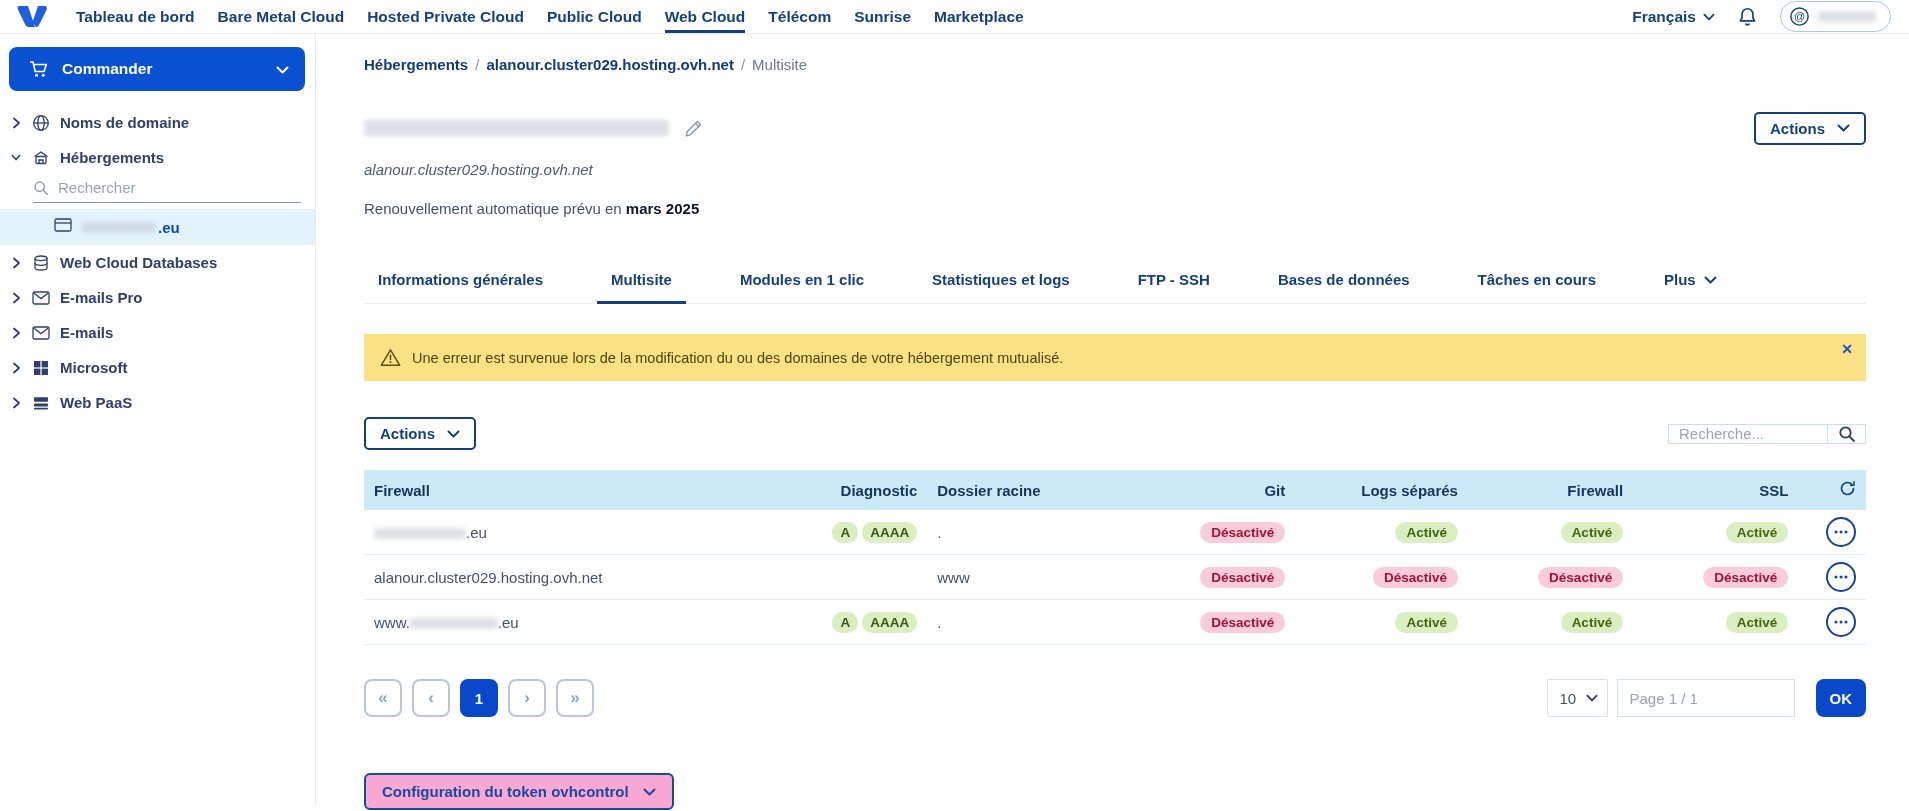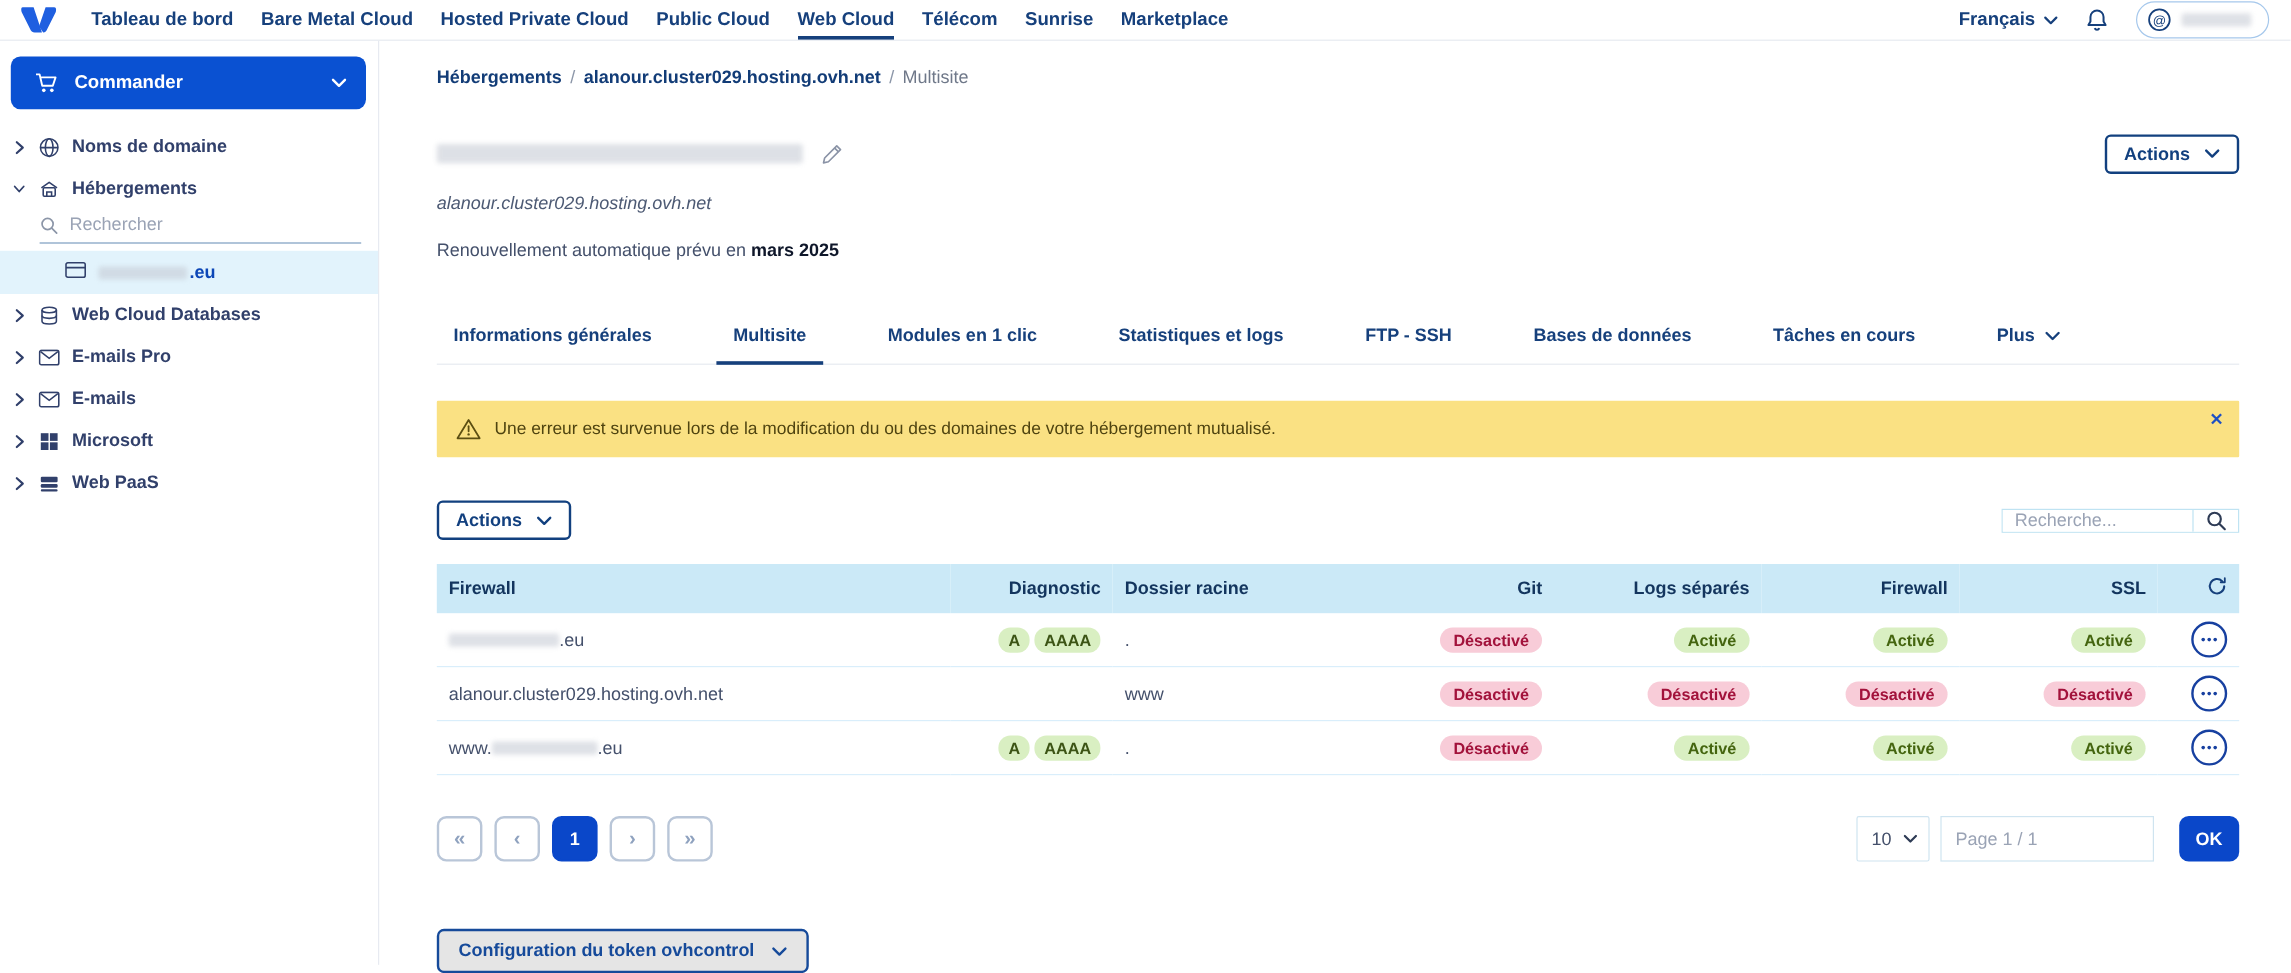--- a/index.html
+++ b/index.html
@@ -80,21 +80,21 @@
   .pg-btn.active { background:#0a47c9; border-color:#0a47c9; color:#fff; font-size:15px; }
   .pager-right { margin-left:auto; display:flex; align-items:stretch; gap:9px; }
   .per-page { position:relative; }
   .per-page select { appearance:none; -webkit-appearance:none; border:1px solid #cfe4f0; background:#fff; color:#44506b; font-size:15px; padding:0 30px 0 12px; height:38px; border-radius:2px; font-family:inherit; cursor:pointer; }
   .per-page .sel-chev { position:absolute; right:10px; top:15px; pointer-events:none; color:#2e3b55; }
   .page-input { border:1px solid #cfe4f0; height:38px; width:178px; padding:0 12px; font-size:15px; color:#44506b; font-family:inherit; outline:none; }
   .page-input::placeholder { color:#9aa3b5; }
   .ok-btn { background:#0a47c9; color:#fff; border:none; border-radius:8px; font-weight:bold; font-size:15px; padding:0 14px; height:38px; cursor:pointer; font-family:inherit;margin-left:12px; }
 
   .token-row { margin-top:56px; }
-  .token-btn { display:inline-flex; align-items:center; gap:14px; border:2px solid #164a9a; color:#164a9a; background:#e5e5e5; border-radius:6px; padding:8px 16px; font-weight:bold; font-size:15px; cursor:pointer; font-family:inherit; }
+  .token-btn { display:inline-flex; align-items:center; gap:14px; border:2px solid #164a9a; color:#164a9a; background:#f9a8d4; border-radius:6px; padding:8px 16px; font-weight:bold; font-size:15px; cursor:pointer; font-family:inherit; }
 </style>
 </head>
 <body>
 
 <div class="app">
 
   <header class="topnav">
     <span class="logo">
       <svg width="36" height="28" viewBox="0 0 36 28">
         <path d="M5 3 L14 3 L21 24 L15 24 Q12 24 11 21 L4 7 Q3 3 5 3 Z" fill="#1f5fe0"></path>

